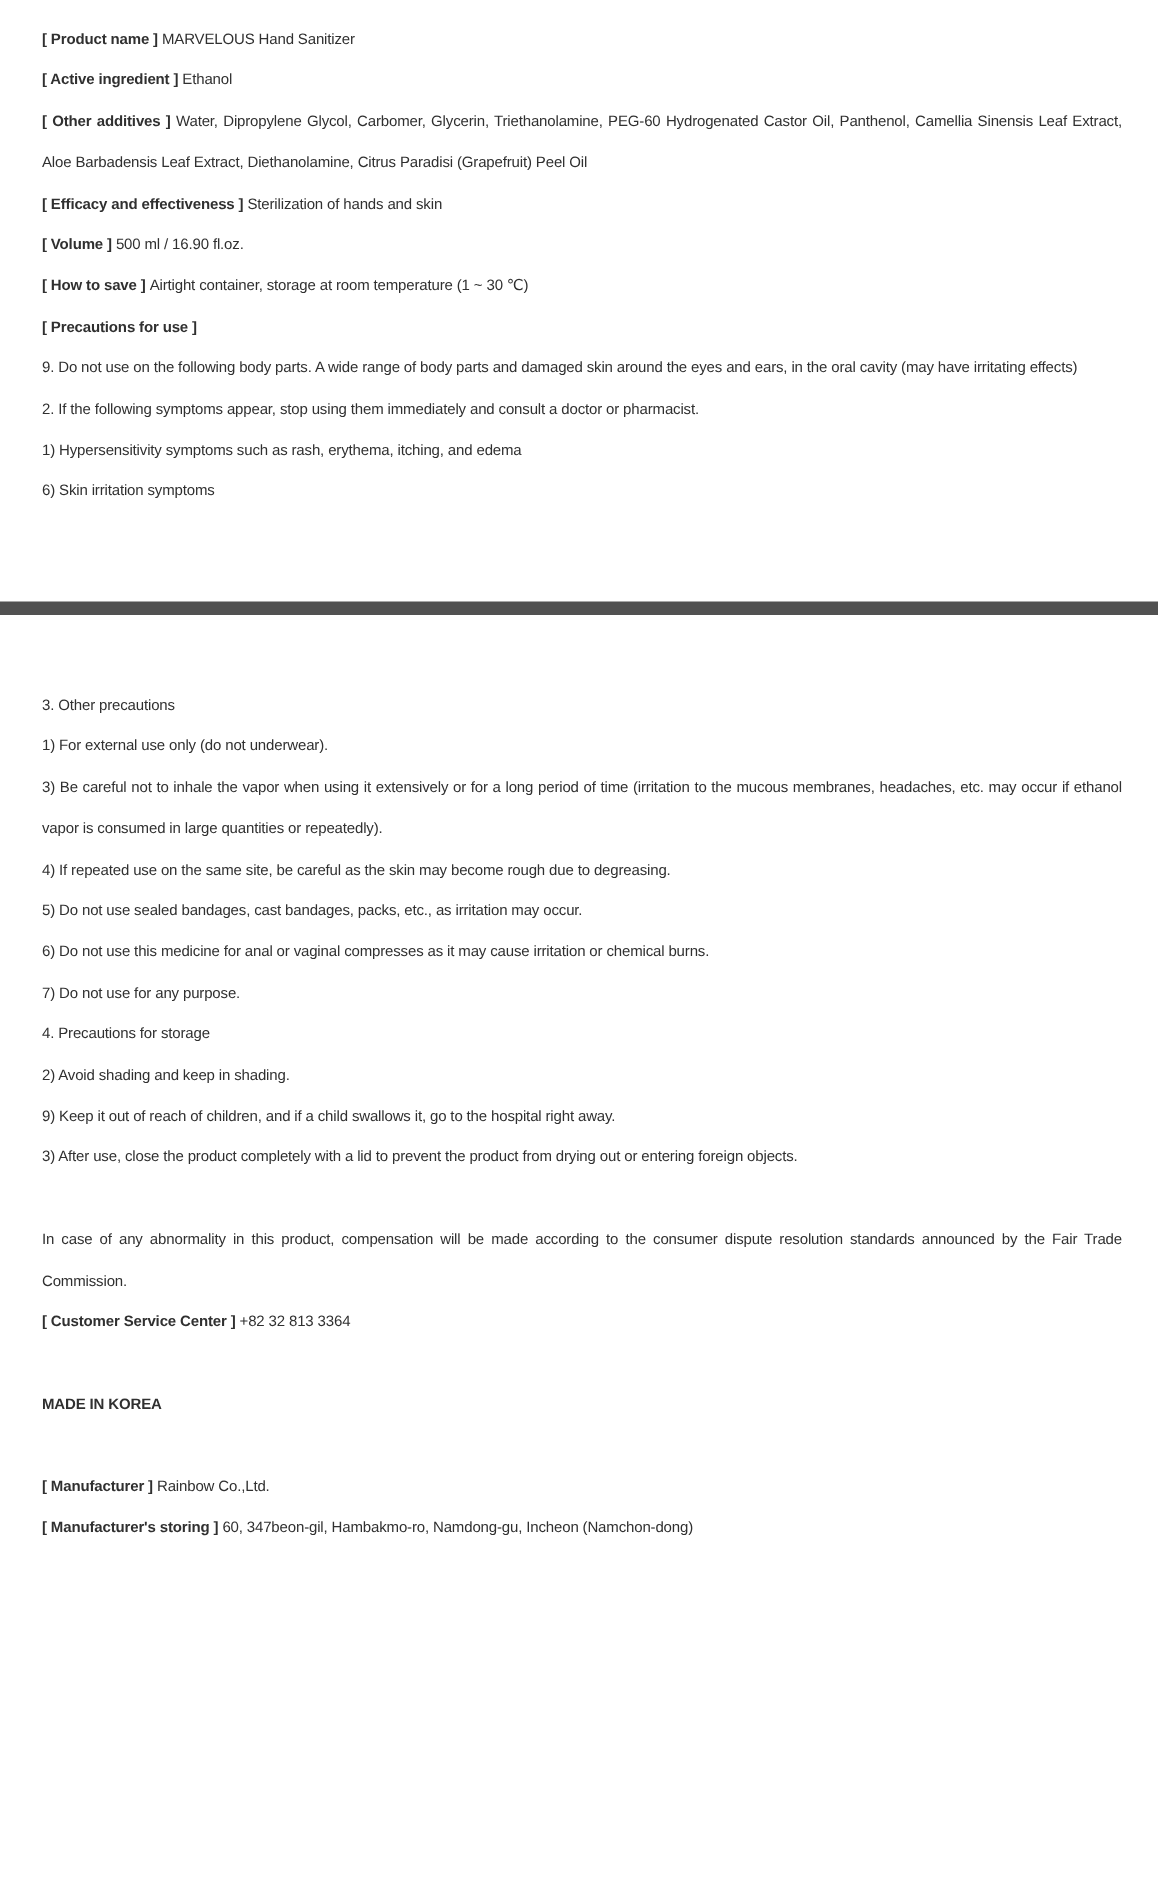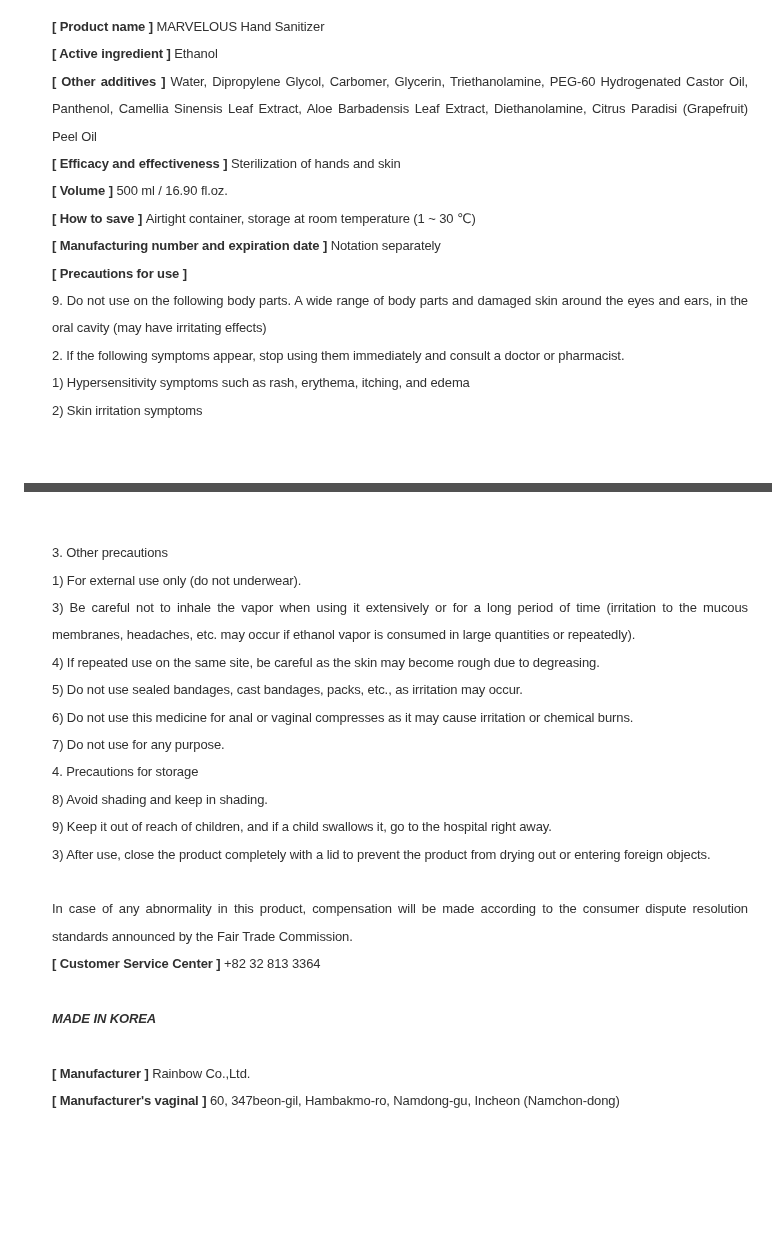--- a/index.html
+++ b/index.html
@@ -7,69 +7,67 @@
   body {
     width: 772px;
     height: 1258px;
     background: #ffffff;
     overflow: hidden;
     position: relative;
     font-family: "Liberation Sans", "DejaVu Sans", sans-serif;
   }
   .doc {
     padding: 13px 24px 0 28px;
-    font-size: 13px;
+    font-size: 10px;
     line-height: 27.4px;
     color: #303030;
     letter-spacing: -0.1px;
-    margin-left: 24px;
   }
   .doc p {
     margin: 0;
     text-align: justify;
   }
   .doc p.gap { margin-top: 27.4px; }
-  .doc p.bold { font-weight: 700; font-style: italic; }
+  .doc p.bold { font-weight: 700; }
   .label { font-weight: 700; }
   .divider {
     height: 9px;
     background: #515151;
     margin: 59px -24px 47px -28px;
   }
 </style>
 </head>
 <body style="background: rgb(255, 255, 255);">
 
 <div class="doc" style="color: rgb(48, 48, 48);">
   <div>
       <p><span class="label">[ Product name ] </span>MARVELOUS Hand Sanitizer</p>
       <p><span class="label">[ Active ingredient ] </span>Ethanol</p>
       <p><span class="label">[ Other additives ] </span>Water, Dipropylene Glycol, Carbomer, Glycerin, Triethanolamine, PEG-60 Hydrogenated Castor Oil, Panthenol, Camellia Sinensis Leaf Extract, Aloe Barbadensis Leaf Extract, Diethanolamine, Citrus Paradisi (Grapefruit) Peel Oil</p>
       <p><span class="label">[ Efficacy and effectiveness ] </span>Sterilization of hands and skin</p>
       <p><span class="label">[ Volume ] </span>500 ml / 16.90 fl.oz.</p>
       <p><span class="label">[ How to save ] </span>Airtight container, storage at room temperature (1 ~ 30 ℃)</p>
-      <p><span class="label">[ Manufacturing number and expiration date ] </span>Notation separately</p>
       <p><span class="label">[ Precautions for use ]</span></p>
       <p>9. Do not use on the following body parts. A wide range of body parts and damaged skin around the eyes and ears, in the oral cavity (may have irritating effects)</p>
       <p>2. If the following symptoms appear, stop using them immediately and consult a doctor or pharmacist.</p>
       <p>1) Hypersensitivity symptoms such as rash, erythema, itching, and edema</p>
-      <p>2) Skin irritation symptoms</p>
+      <p>6) Skin irritation symptoms</p>
     </div>
   <div class="divider" style="background: rgb(81, 81, 81);"></div>
   <div>
       <p>3. Other precautions</p>
       <p>1) For external use only (do not underwear).</p>
       <p>3) Be careful not to inhale the vapor when using it extensively or for a long period of time (irritation to the mucous membranes, headaches, etc. may occur if ethanol vapor is consumed in large quantities or repeatedly).</p>
       <p>4) If repeated use on the same site, be careful as the skin may become rough due to degreasing.</p>
       <p>5) Do not use sealed bandages, cast bandages, packs, etc., as irritation may occur.</p>
       <p>6) Do not use this medicine for anal or vaginal compresses as it may cause irritation or chemical burns.</p>
       <p>7) Do not use for any purpose.</p>
       <p>4. Precautions for storage</p>
-      <p>8) Avoid shading and keep in shading.</p>
+      <p>2) Avoid shading and keep in shading.</p>
       <p>9) Keep it out of reach of children, and if a child swallows it, go to the hospital right away.</p>
       <p>3) After use, close the product completely with a lid to prevent the product from drying out or entering foreign objects.</p>
       <p class="gap">In case of any abnormality in this product, compensation will be made according to the consumer dispute resolution standards announced by the Fair Trade Commission.</p>
       <p><span class="label">[ Customer Service Center ] </span>+82 32 813 3364</p>
       <p class="gap bold">MADE IN KOREA</p>
       <p class="gap"><span class="label">[ Manufacturer ] </span>Rainbow Co.,Ltd.</p>
-      <p><span class="label">[ Manufacturer's vaginal ] </span>60, 347beon-gil, Hambakmo-ro, Namdong-gu, Incheon (Namchon-dong)</p>
+      <p><span class="label">[ Manufacturer's storing ] </span>60, 347beon-gil, Hambakmo-ro, Namdong-gu, Incheon (Namchon-dong)</p>
     </div>
 </div>
 
 </body></html>

